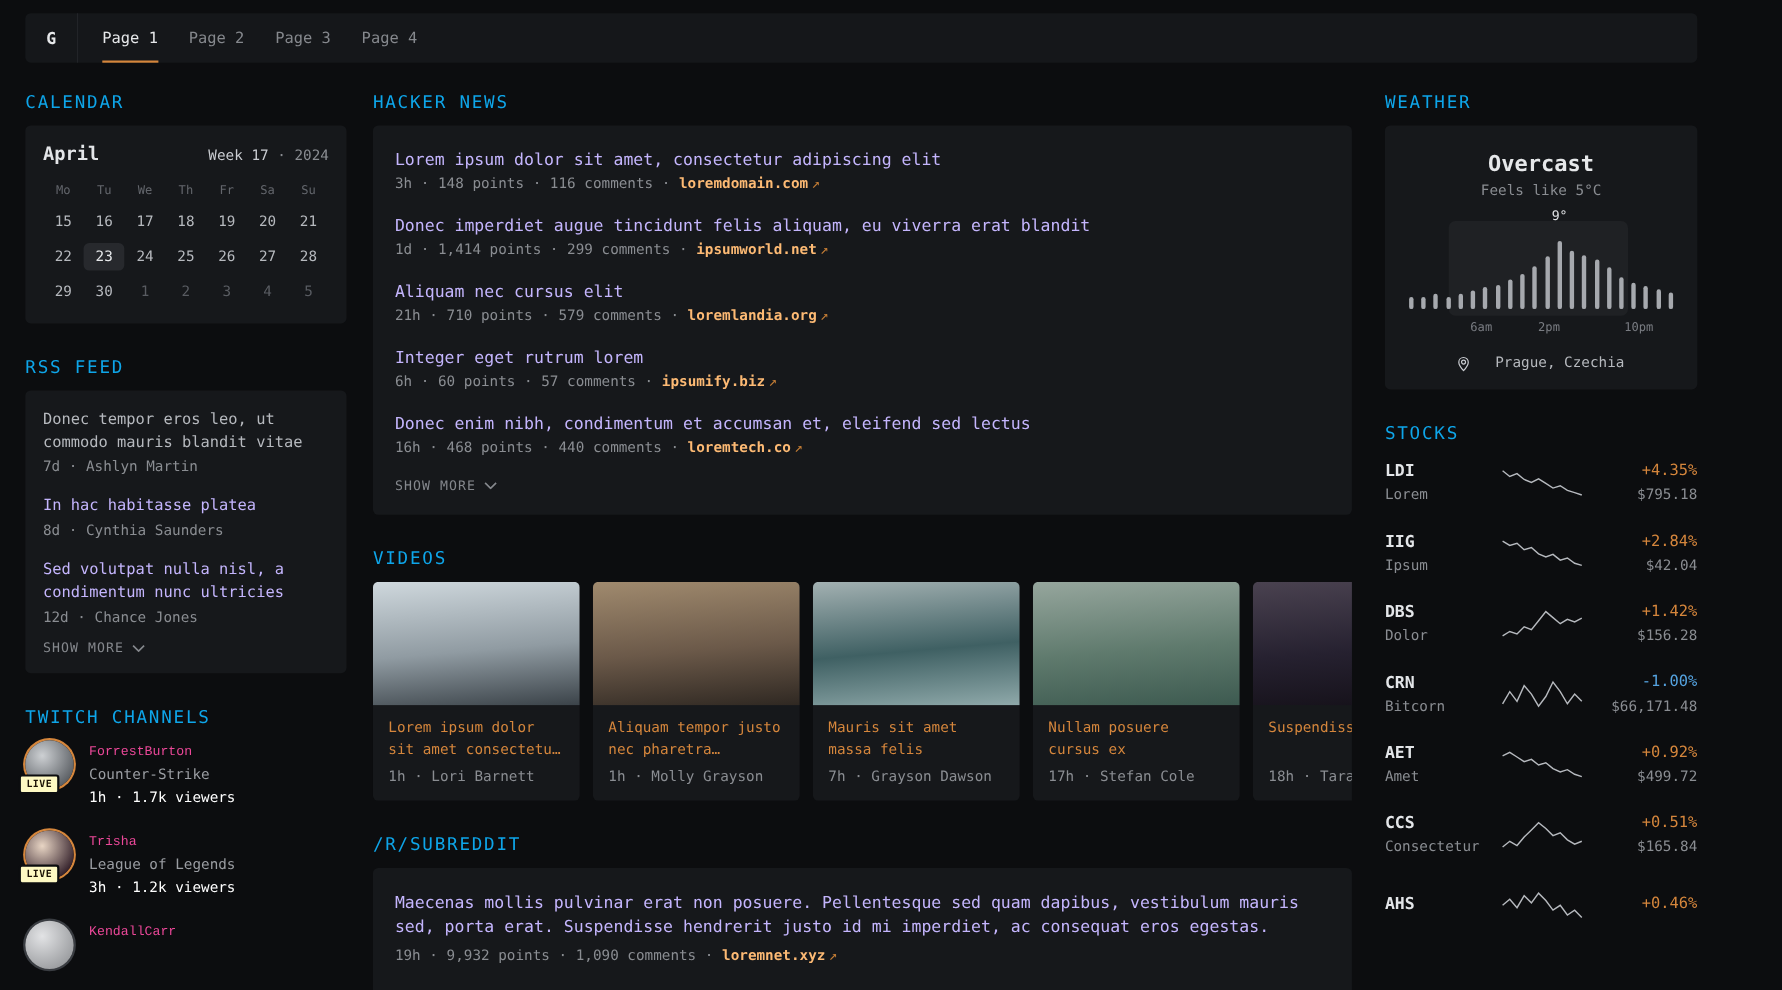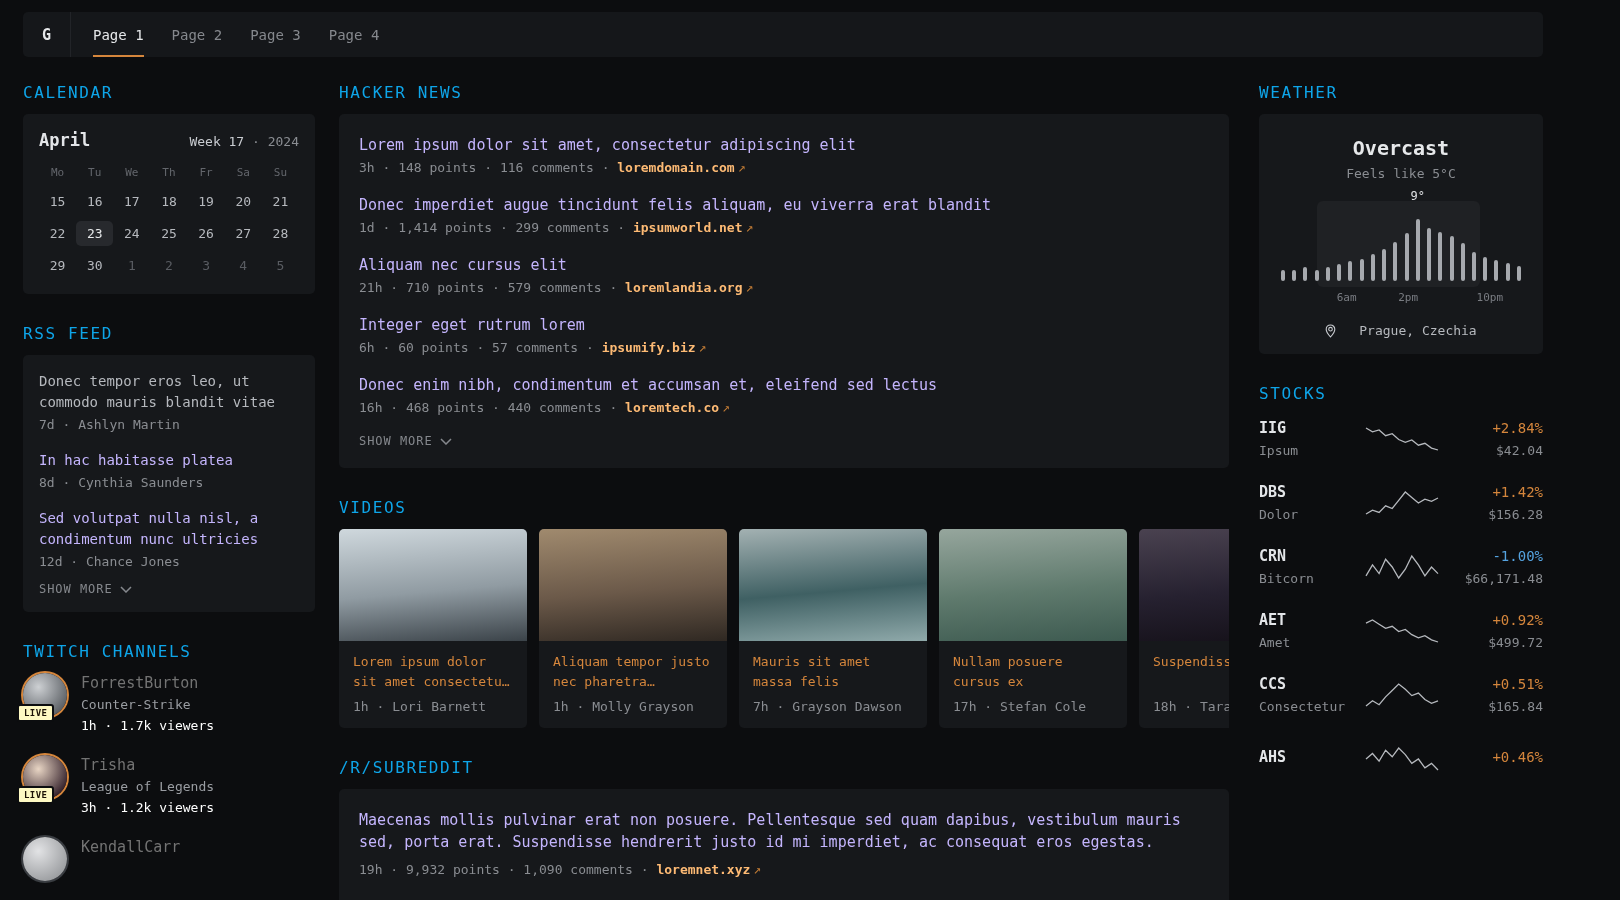--- a/index.html
+++ b/index.html
@@ -53,21 +53,21 @@
     font-size:12px; letter-spacing:0.08em; display:flex; align-items:center; gap:7px;
     cursor:pointer; margin-top:6px; }
   
   .channel { display:flex; margin-bottom:20px; cursor:pointer; }
   .avatar-wrap { position:relative; width:44px; height:44px; margin-right:14px; flex-shrink:0; }
   .avatar { width:44px; height:44px; border-radius:50%; box-shadow:0 0 0 2px #3a3d42; }
   .channel.live .avatar { box-shadow:0 0 0 2px #d5863c; }
   .live-badge { position:absolute; left:-6px; bottom:-5px; background:#fef9c3; color:#1c1206;
     font-size:9px; font-weight:bold; letter-spacing:0.05em; padding:2px 5px; border-radius:3px;
     border:2px solid #0c0d0f; }
-  .channel-name { color:#737373; font-size:15px; line-height:20px; }
+  .channel-name { color:#ec4899; font-size:12px; line-height:20px;font-family:Liberation Mono, monospace; }
   .channel-game { color:#9a9da2; font-size:13px; line-height:19px; margin-top:2px; }
   .channel-meta { color:#ffffff; font-size:13px; line-height:19px; margin-top:2px; }
   
   .big-item { margin-bottom:16px; }
   .big-item .item-title { font-size:15px; line-height:22px; }
   
   .video-row { display:flex; gap:12px; width:890px; overflow:hidden; }
   .video-card { width:188px; flex-shrink:0; background:#16181b; border-radius:5px; overflow:hidden; cursor:pointer; }
   .video-thumb { width:100%; height:112px; }
   .video-title { color:#d5863c; font-size:13px; line-height:20px; margin:11px 14px 0;
@@ -348,20 +348,35 @@
             </svg>
           <span>Prague, Czechia</span>
         </div>
       </div>
     </div>
 
     <div class="section">
       <div class="section-title">STOCKS</div>
       <div>
 
+        <div class="stock-row">
+          <div class="stock-left">
+            <div class="stock-ticker">LDI</div>
+            <div class="stock-name">Lorem</div>
+          </div>
+          <div class="stock-spark">
+              <svg width="76" height="26" viewBox="0 0 76 26">
+                <polyline fill="none" stroke-width="1.3" points="2.0,2.0 8.5,7.2 15.1,4.6 21.6,9.9 28.2,12.5 34.7,9.3 41.3,13.5 47.8,17.7 54.4,15.6 60.9,19.8 67.5,21.9 74.0,24.0" stroke="#b6b9be"></polyline>
+              </svg>
+            </div>
+          <div class="stock-right">
+            <div class="stock-change" style="color: rgb(213, 134, 60);">+4.35%</div>
+            <div class="stock-price">$795.18</div>
+          </div>
+        </div>
 
         <div class="stock-row">
           <div class="stock-left">
             <div class="stock-ticker">IIG</div>
             <div class="stock-name">Ipsum</div>
           </div>
           <div class="stock-spark">
               <svg width="76" height="26" viewBox="0 0 76 26">
                 <polyline fill="none" stroke-width="1.3" points="2.0,2.0 8.5,5.8 15.1,3.9 21.6,9.7 28.2,7.7 34.7,13.5 41.3,16.3 47.8,14.0 54.4,19.2 60.9,17.3 67.5,22.1 74.0,24.0" stroke="#b6b9be"></polyline>
               </svg>

